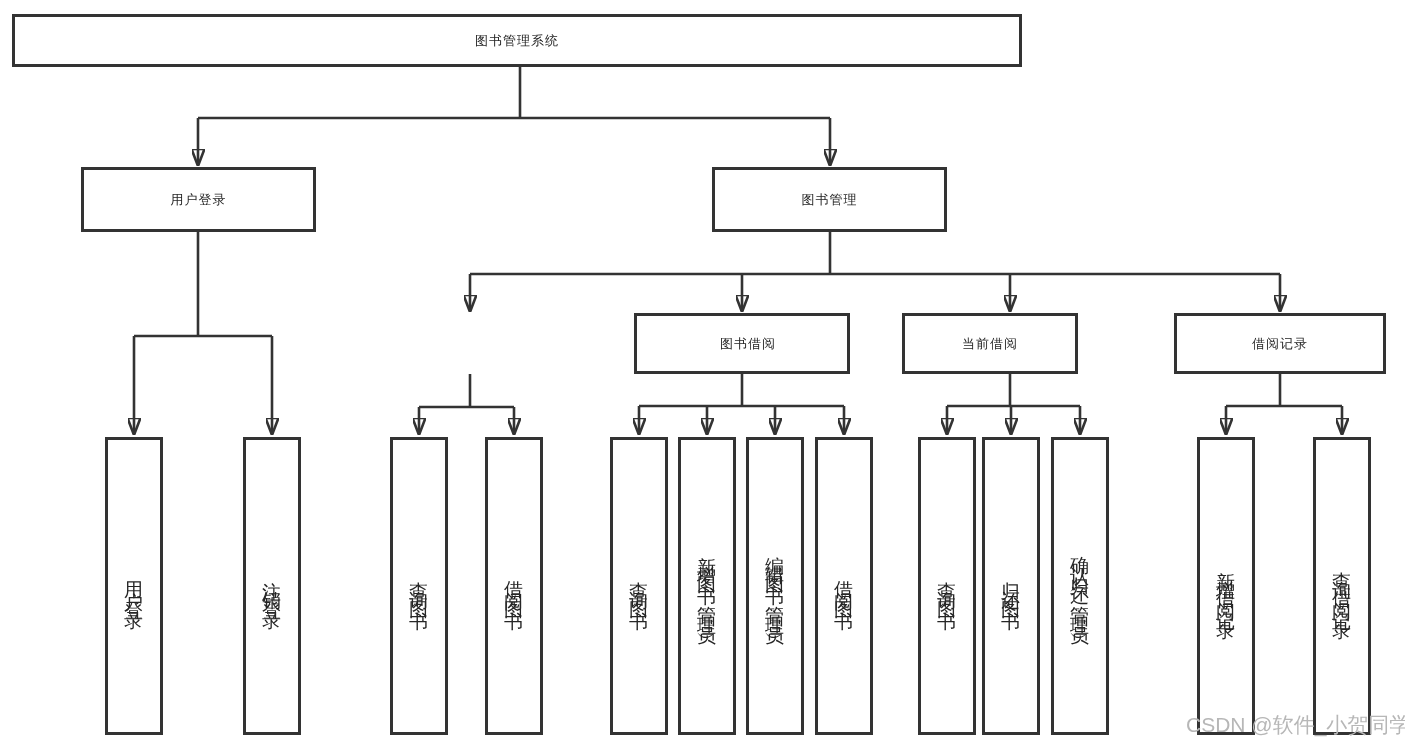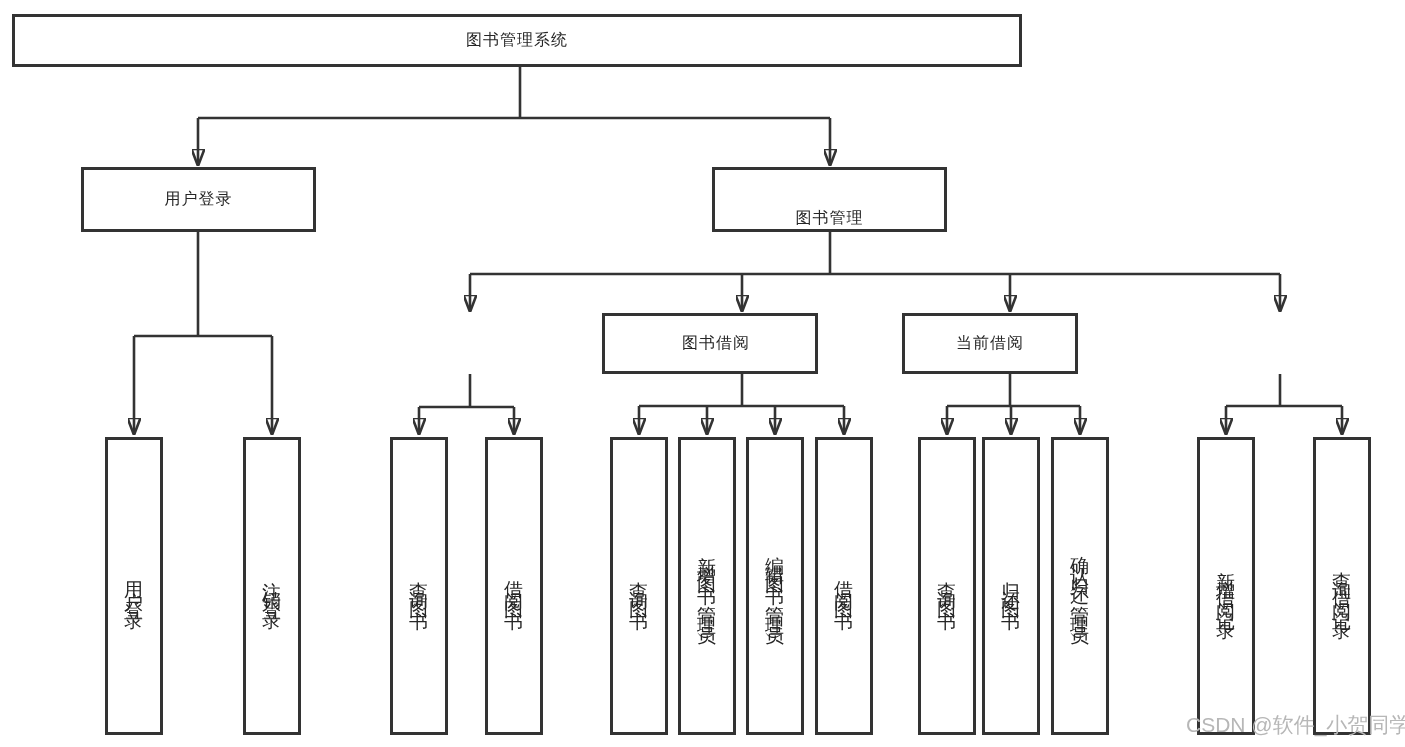--- a/index.html
+++ b/index.html
@@ -34,21 +34,21 @@
   .node {
     position: absolute;
     border: 3px solid var(--line);
     background: var(--background);
     display: flex;
     align-items: center;
     justify-content: center;
     color: var(--text);
   }
   .hlabel {
-    font-size: 16px;
+    font-size: 13px;
     letter-spacing: 1px;
     color: var(--text);
     white-space: nowrap;
   }
   .root-node  { left: 12px;  top: 14px;  width: 1010px; height: 53px; }
   .lv2        { top: 167px;  height: 65px; width: 235px; }
   .lv3        { top: 313px;  height: 61px; }
   .leaf       { top: 437px;  height: 298px; width: 58px; }
   .vlabel {
     writing-mode: vertical-rl;
@@ -133,30 +133,33 @@
     </g>
   </svg>
 
   <div class="node root-node">
     <span class="hlabel">图书管理系统</span>
   </div>
 
   <div class="node lv2" style="left:81px;">
     <span class="hlabel">用户登录</span>
   </div>
-  <div class="node lv2" style="left:712px;align-items:flex-end;">
+  <div class="node lv2" style="left:712px;">
     <span class="hlabel">图书管理</span>
   </div>
 
-  <div class="node lv3" style="left:602px; width:216px;padding-left:12px;">
+  <div class="node lv3" style="left:634px; width:216px;padding-left:12px;">
     <span class="hlabel">图书借阅</span>
   </div>
   <div class="node lv3" style="left:902px; width:176px;">
     <span class="hlabel">当前借阅</span>
   </div>
+  <div class="node lv3" style="left:1174px; width:212px;">
+    <span class="hlabel">借阅记录</span>
+  </div>
 
   <div class="node leaf" style="left:105px;">
     <span class="vlabel">用户登录</span>
   </div>
   <div class="node leaf" style="left:243px;">
     <span class="vlabel">注销登录</span>
   </div>
 
   <div class="node leaf" style="left:390px;">
     <span class="vlabel">查询图书</span>

